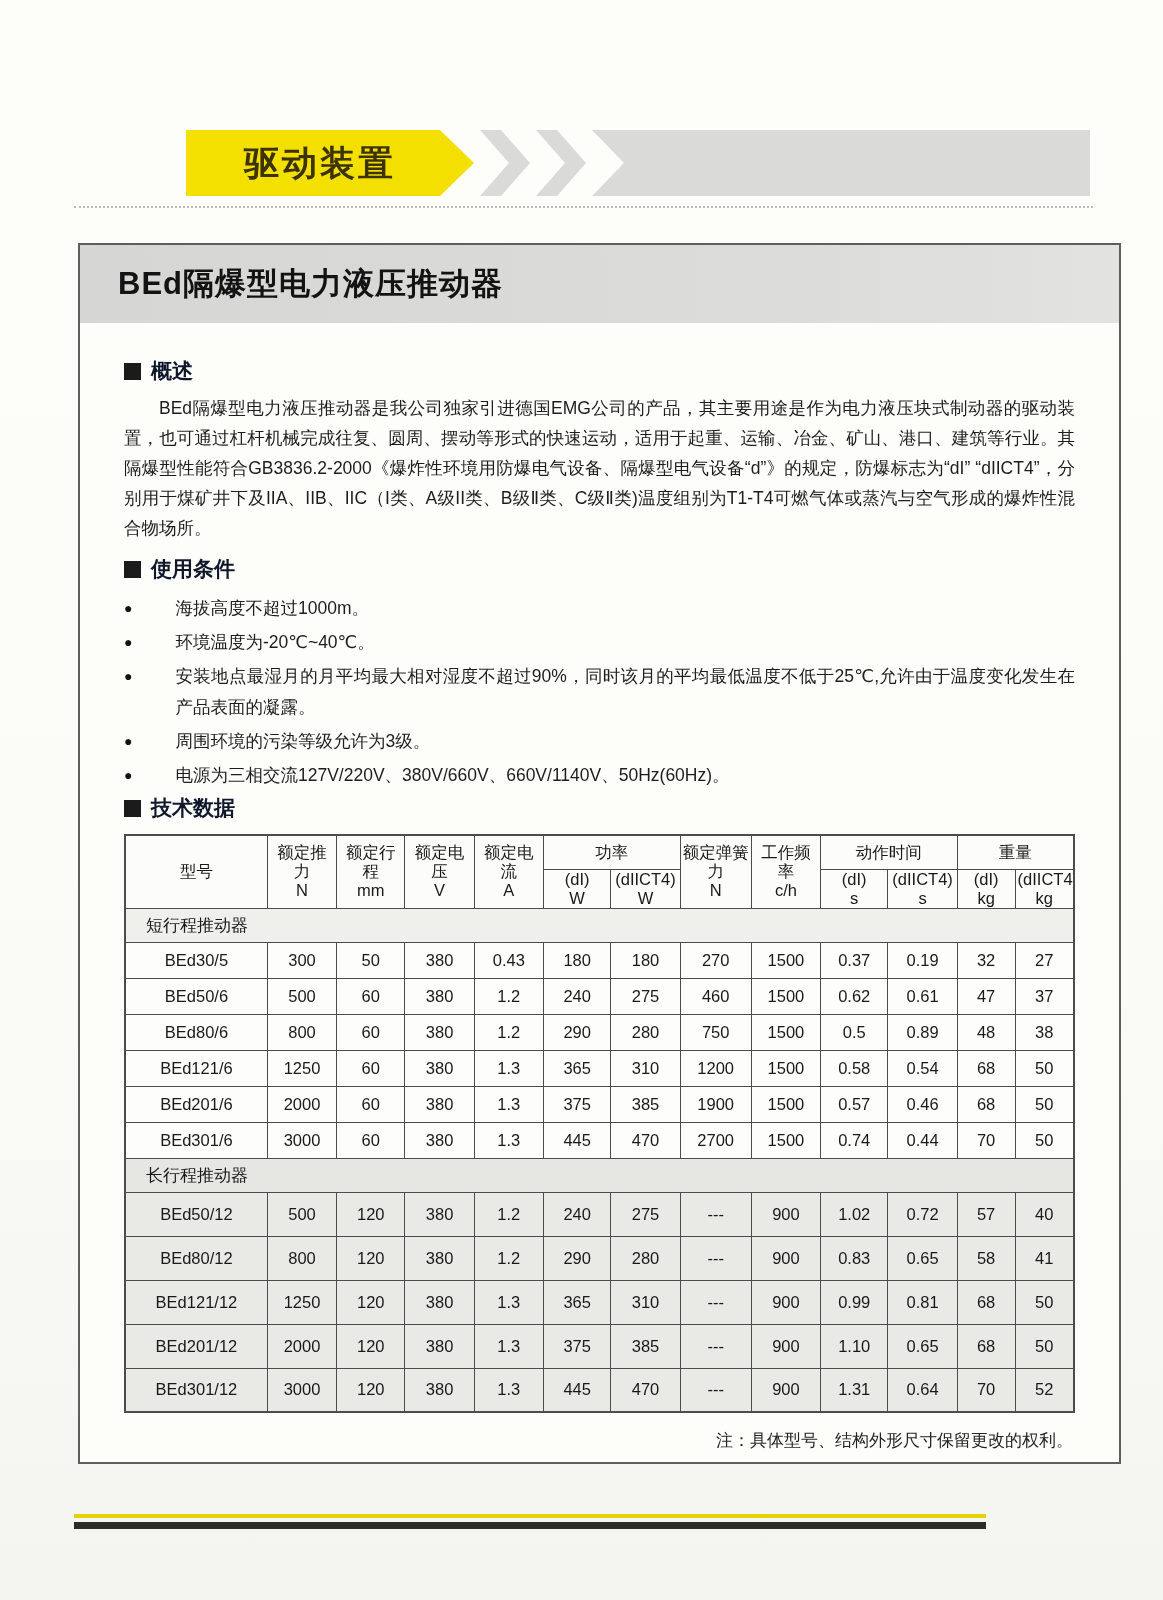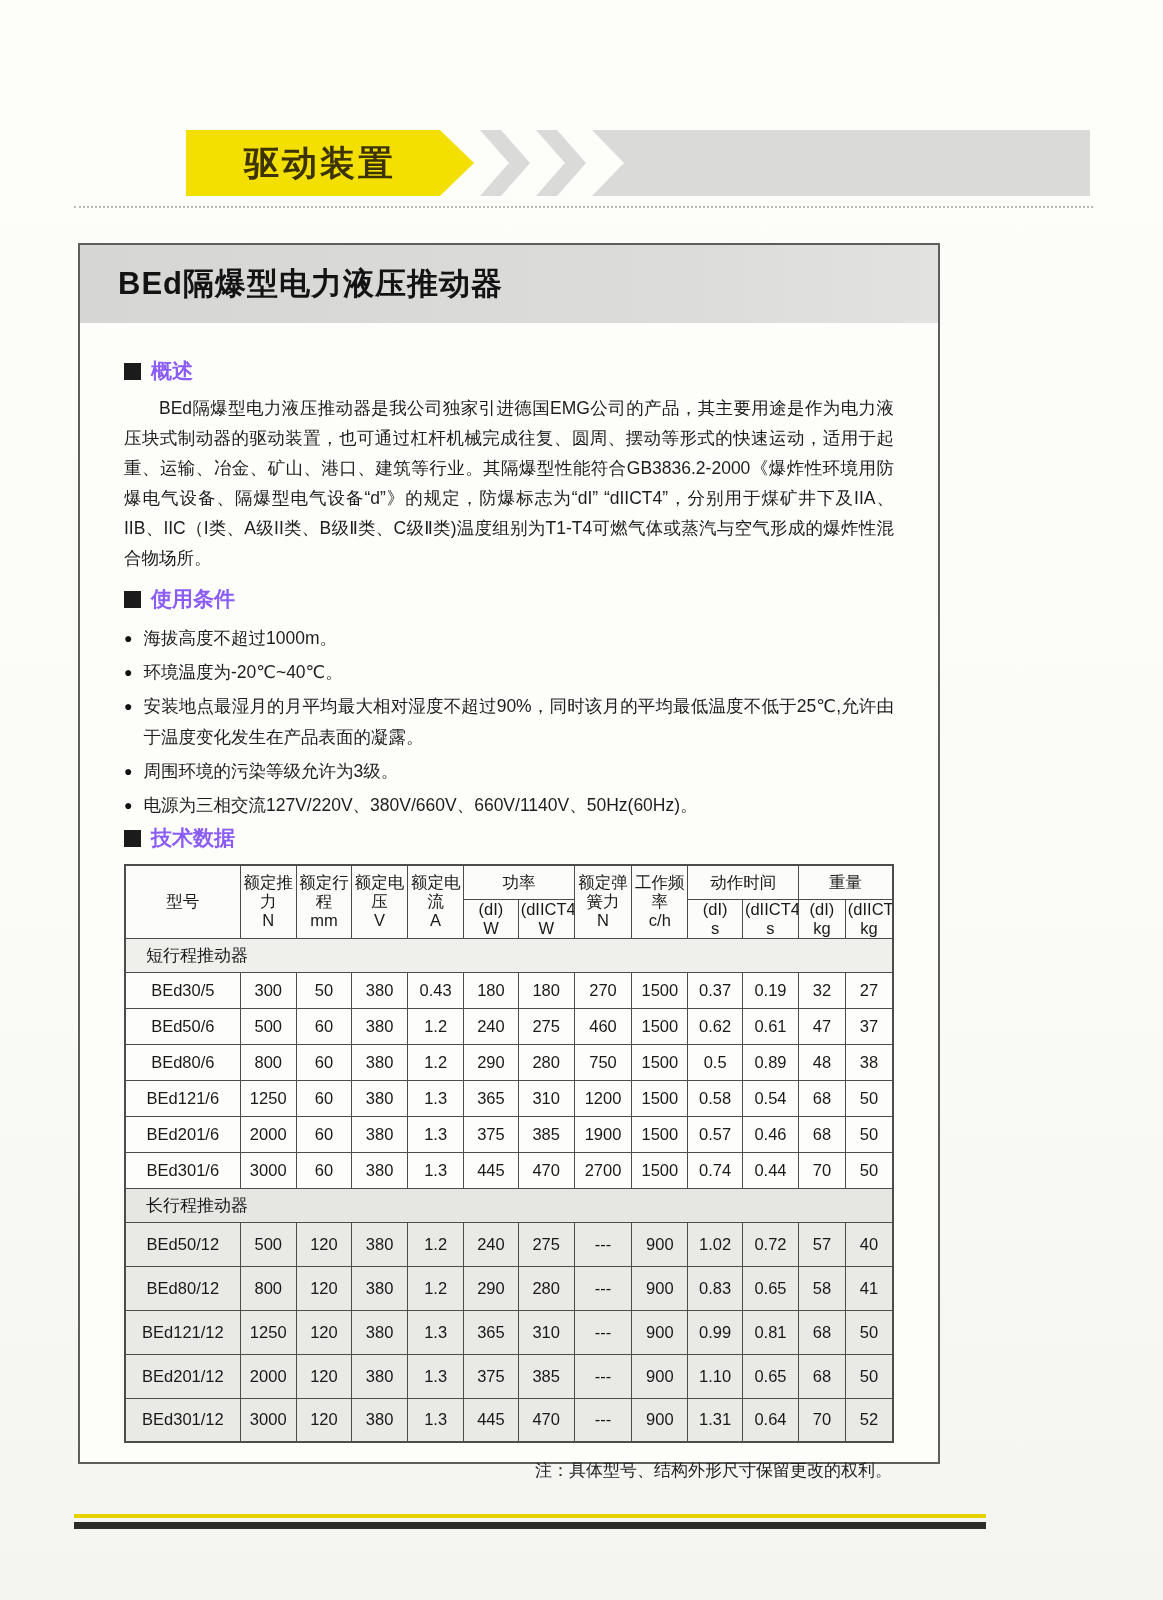--- a/index.html
+++ b/index.html
@@ -23,45 +23,45 @@
     font-size:35px; font-weight:bold; color:#3d3300; letter-spacing:3px;
   }
   .chev { width:50px; margin-left:6px; background:#dadad8;
     clip-path: polygon(0 0, 42% 0, 100% 50%, 42% 100%, 0 100%, 58% 50%); }
   .band { flex:1; margin-left:6px; background:#dadad8;
     clip-path: polygon(0 0, 100% 0, 100% 100%, 0 100%, 32px 50%); }
   .dotted-rule { position:absolute; top:206px; left:74px; right:70px; border-top:2px dotted #b9b9b5; }
 
   
   .panel {
-    position:absolute; top:243px; left:78px; width:862px; height:1221px;
+    position:absolute; top:243px; left:78px; width:1043px; height:1221px;
     border:2px solid #5e5e5c; background:#fdfdfa;
   }
   .title-bar {
     height:78px; background:linear-gradient(90deg,#d6d6d4 0%, #dcdcda 70%, #e2e2e0 100%);
     display:flex; align-items:center; padding-left:38px;
     font-size:31px; font-weight:bold; color:#131313; letter-spacing:1px;
   }
   .panel-body { padding:0 44px; }
 
-  .sec-head { display:flex; align-items:center; gap:10px; font-size:21px; font-weight:bold; color:#8b5cf6; }
+  .sec-head { display:flex; align-items:center; gap:10px; font-size:21px; font-weight:bold; color:#0f172a; }
   .marker { width:17px; height:17px; background:#1b1b1b; flex:0 0 auto; }
   .head-overview { margin-top:34px; }
   .head-conditions { margin-top:12px; }
   .head-technical { }
 
   .para {
     margin:8px 0 0; font-size:17.5px; line-height:30px; color:#1d1d1d;
     text-align:justify; text-indent:2em;
   }
 
   .cond-list { margin:10px 0 0; padding:0; list-style:none; }
   .cond-list li { display:flex; gap:11px; font-size:17.5px; line-height:31px; color:#1d1d1d; margin-bottom:3px; }
   .bullet { font-size:14px; line-height:31px; flex:0 0 auto; color:#111; }
-  .cond-text { text-align:justify; }
+  .cond-text { text-align:justify;margin-left:32px; }
 
   
   table.spec { width:100%; border-collapse:collapse; table-layout:fixed; margin-top:12px;
     font-size:16.5px; color:#191919; }
   table.spec th, table.spec td { border:1px solid #4c4c4a; text-align:center; padding:0 2px; overflow:hidden; }
   table.spec { border:2px solid #4c4c4a; }
   thead th { font-weight:normal; background:#fcfcfa; line-height:19px; }
   thead tr.h1 th { height:34px; }
   thead tr.h2 th { height:39px; }
   tr.section-row td { height:34px; text-align:left; padding-left:20px; background:#efefec; font-size:17px; }

